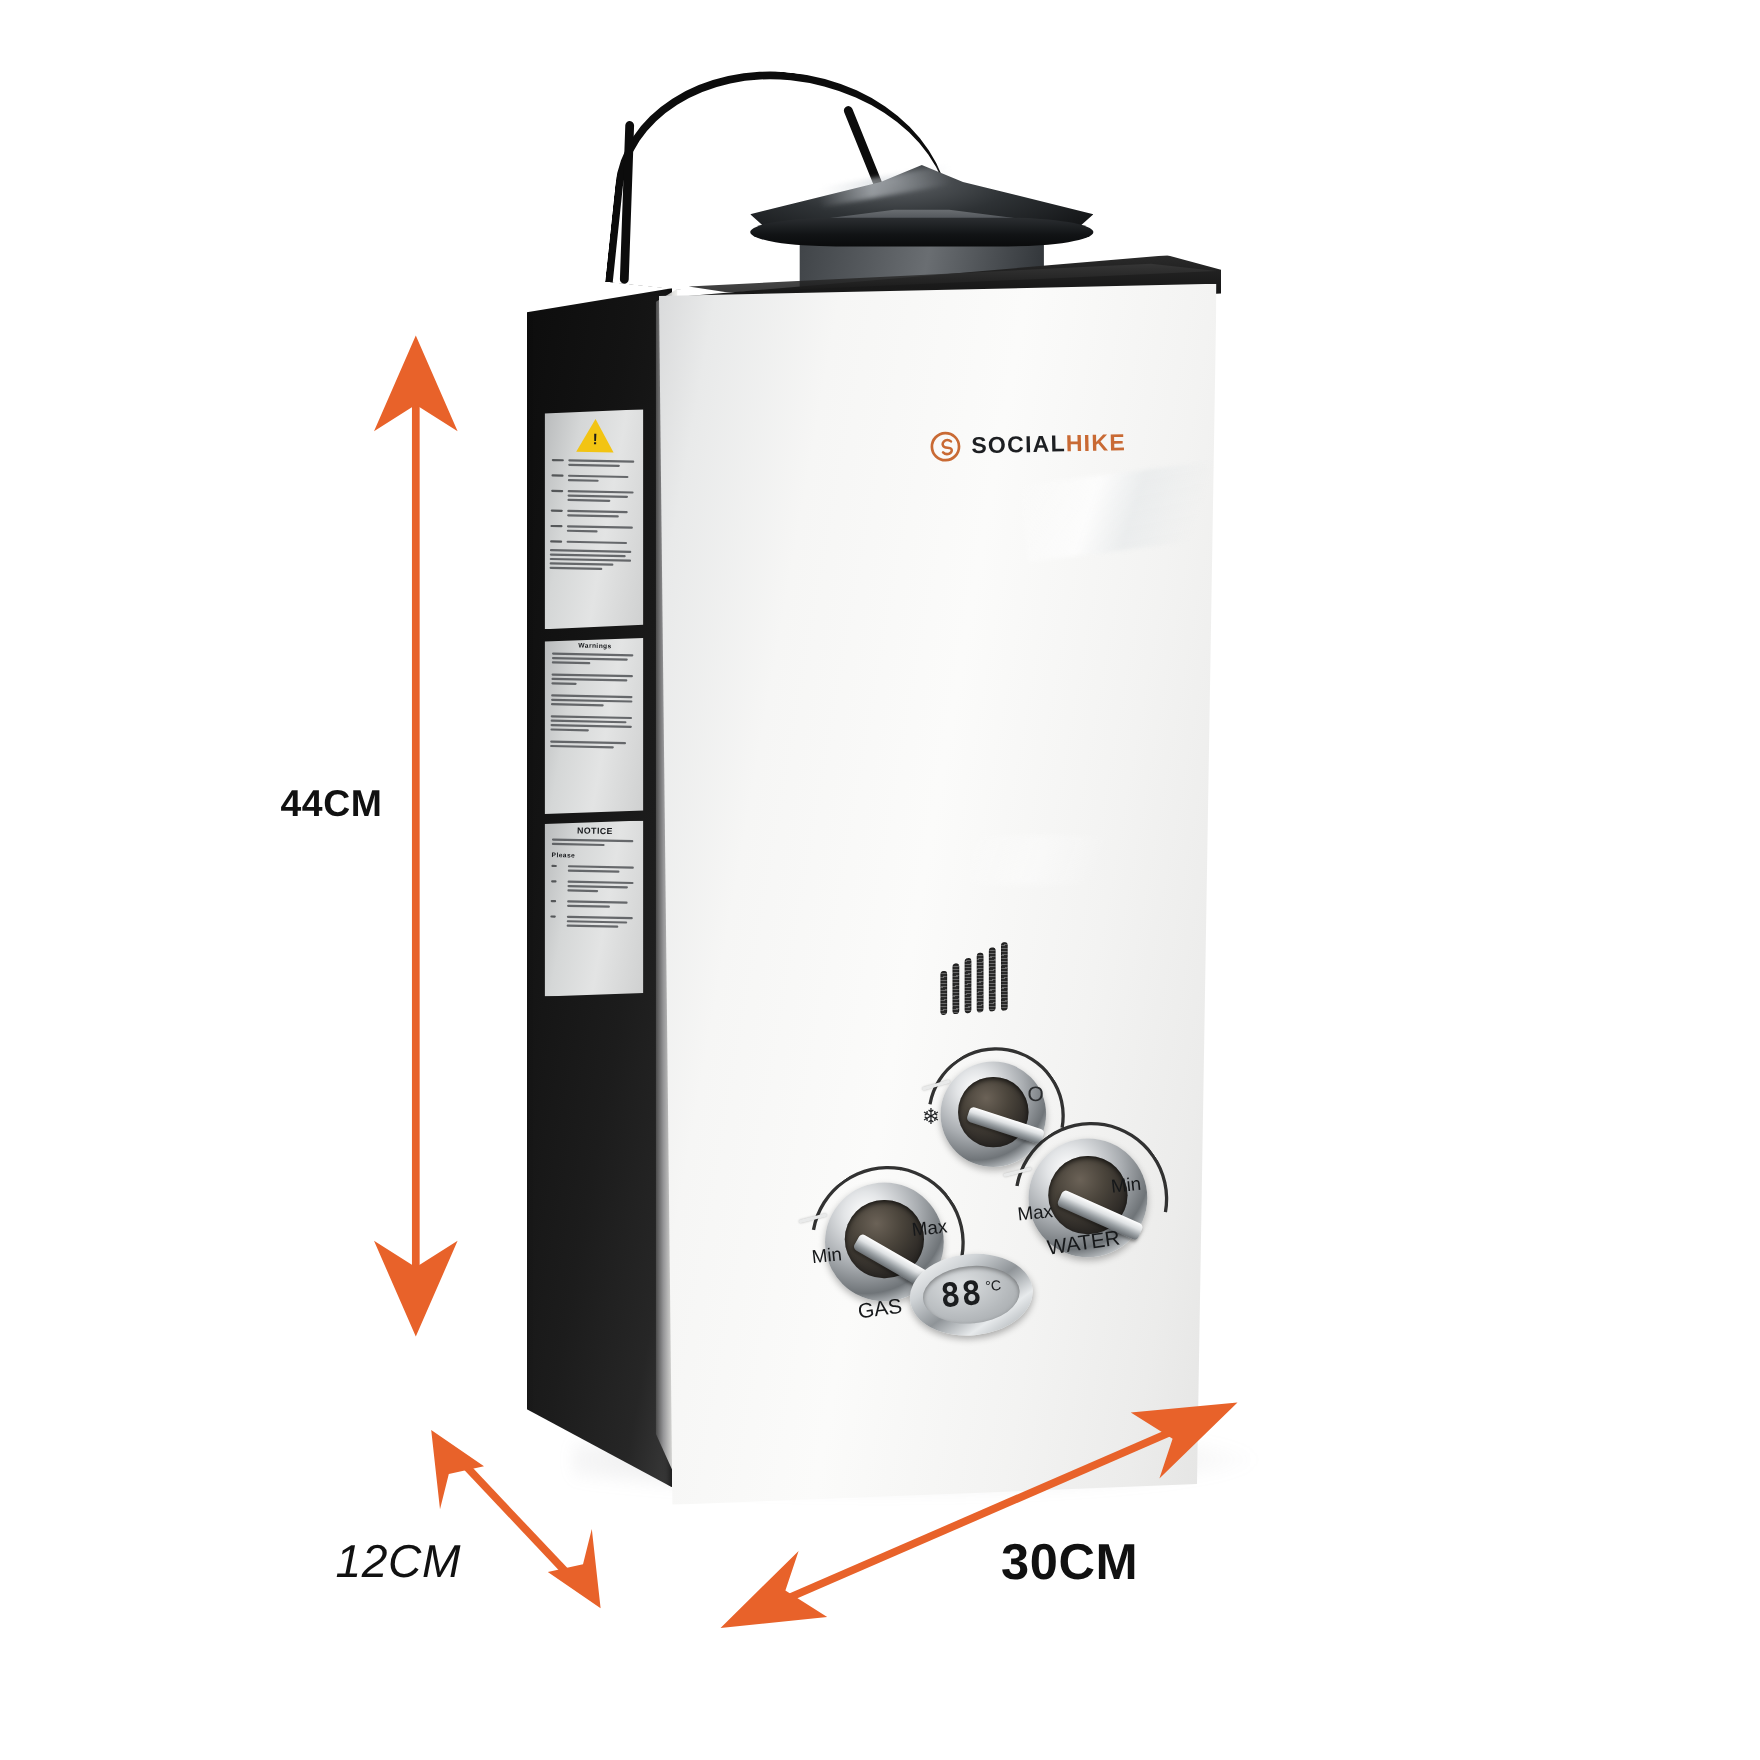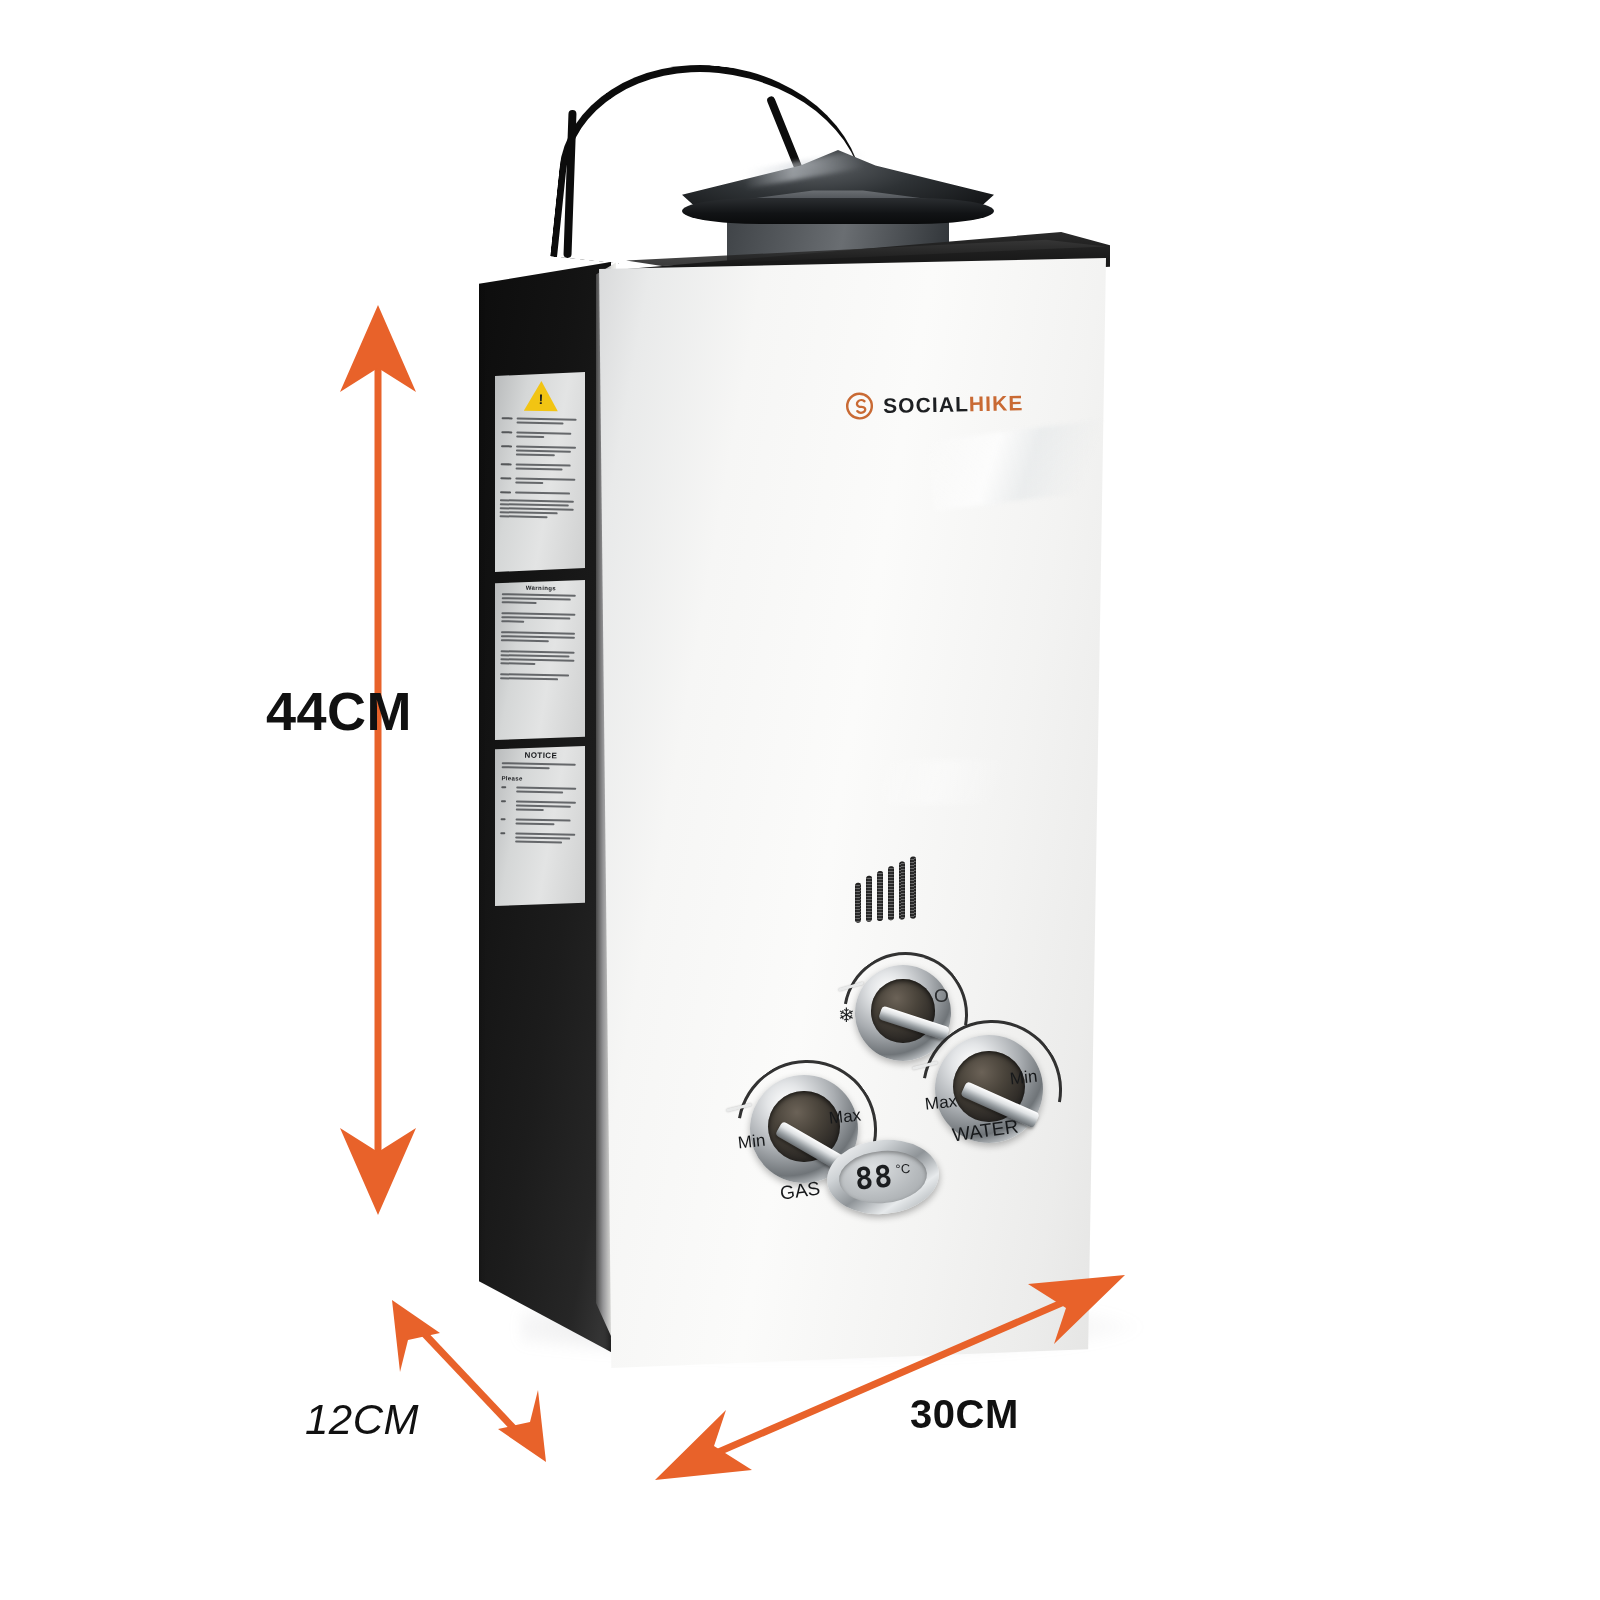--- a/index.html
+++ b/index.html
@@ -13,22 +13,22 @@
 
   
   .dim-label{
     position:absolute;
     color:#111111;
     font-family:"Liberation Sans", sans-serif;
     font-weight:700;
     letter-spacing:0.5px;
     white-space:nowrap;
   }
-  #label-height{left:255px;top:680px;font-size:54px;margin-left:11px;}
-  #label-width{left:910px;top:1392px;font-size:40px;}
+  #label-height{left:255px;top:712px;font-size:34px;}
+  #label-width{left:910px;top:1392px;font-size:46px;}
   #label-depth{left:305px;top:1396px;font-size:42px;font-weight:400;font-style:italic;}
 
   
   #product{position:absolute;left:0;top:0;width:1600px;height:1600px;}
 
   
   .ground-shadow{
     position:absolute;left:520px;top:1300px;width:620px;height:60px;
     background:radial-gradient(ellipse at 45% 45%, rgba(120,120,125,.38) 0%, rgba(150,150,155,.15) 45%, rgba(255,255,255,0) 72%);
     filter:blur(6px);

